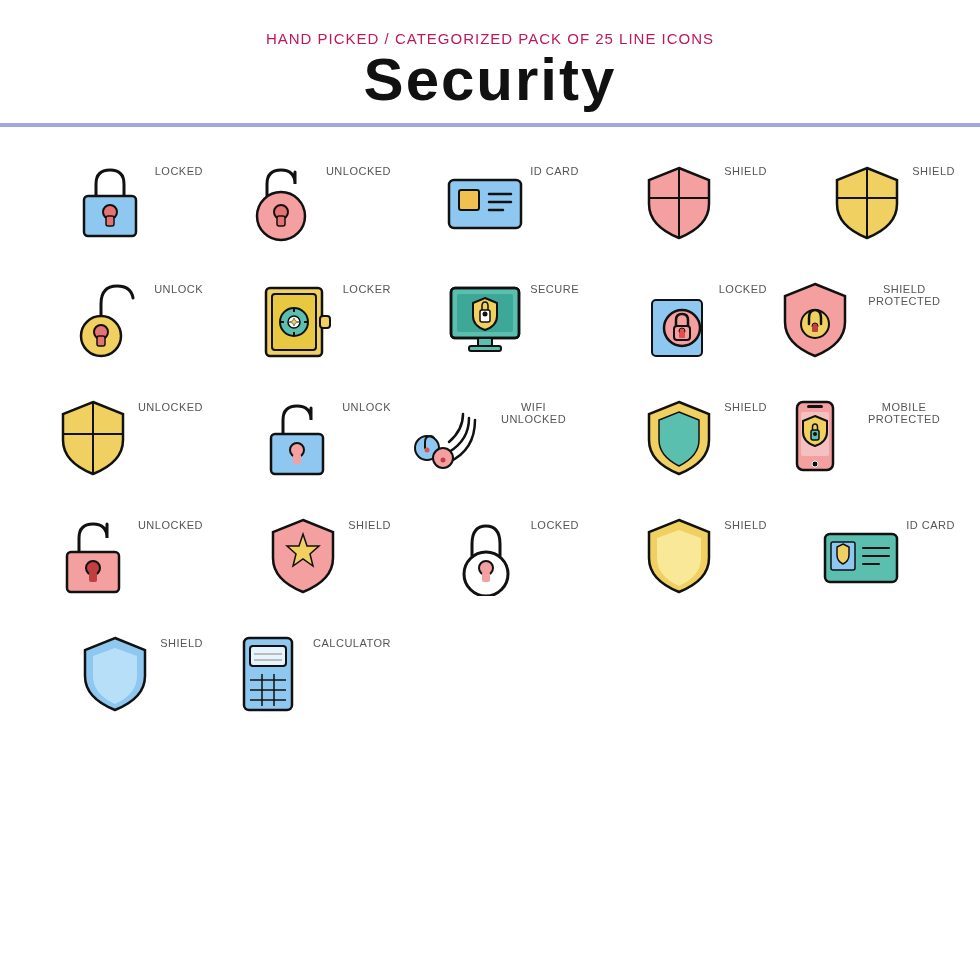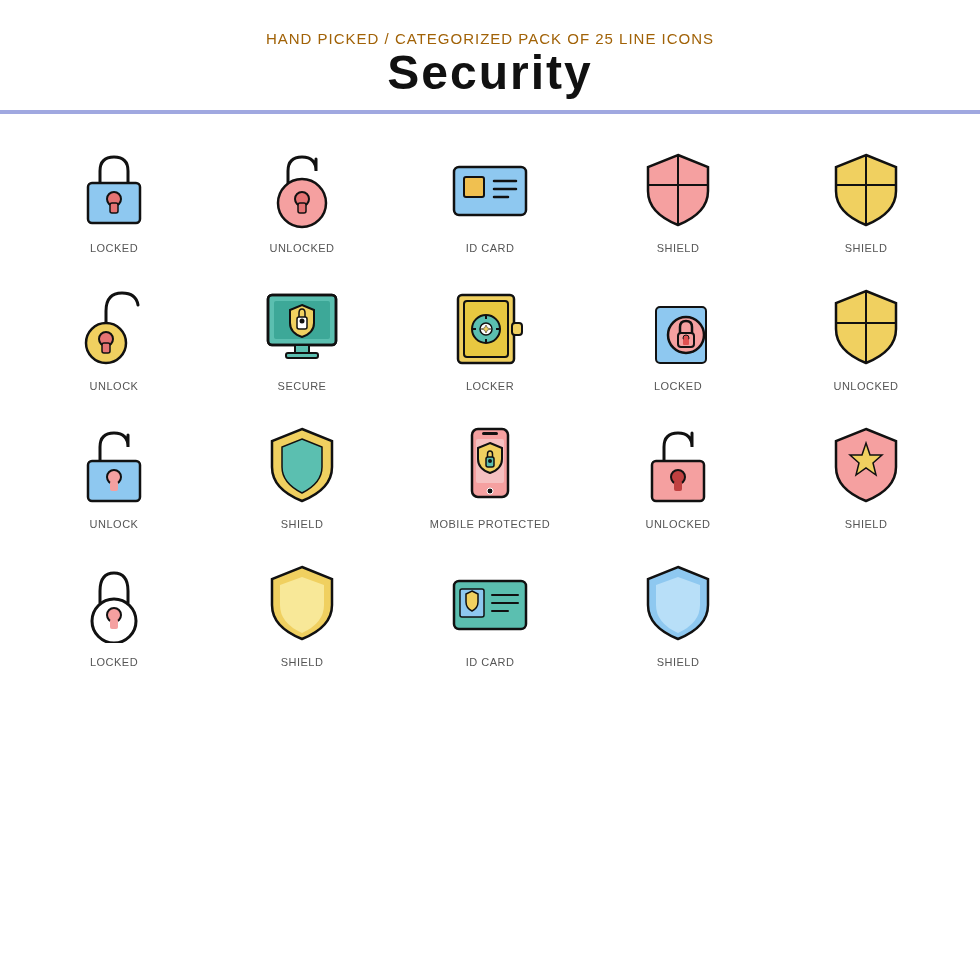--- a/index.html
+++ b/index.html
@@ -12,48 +12,47 @@
       flex-direction: column;
       align-items: center;
     }
     .header {
       text-align: center;
       padding: 30px 0 10px;
       width: 100%;
     }
     .header .subtitle {
       font-size: 15px;
-      color: #a16207;
+      color: #be185d;
       font-weight: 400;
       letter-spacing: 1px;
     }
     .header .title {
-      font-size: 48px;
+      font-size: 60px;
       font-weight: 900;
       color: #111;
       letter-spacing: 2px;
       line-height: 1.1;
     }
     .header-line {
       width: 100%;
       height: 4px;
       background: #a0a8e0;
       margin-bottom: 10px;
     }
     .icons-grid {
       display: grid;
       grid-template-columns: repeat(5, 1fr);
       gap: 10px 0;
       width: 940px;
       padding: 10px 0;
     }
     .icon-cell {
       display: flex;
-      flex-direction: column;
-      align-items: center;
+      flex-direction: row;
       justify-content: flex-end;
       padding: 10px 5px 8px;
     }
     .icon-svg {
       width: 90px;
       height: 90px;
       display: flex;
       align-items: center;
       justify-content: center;
     }
@@ -158,79 +157,92 @@
         <rect x="24" y="56" width="8" height="10" rx="2" fill="#e57373" stroke="#111" stroke-width="1.5"></rect>
       </svg>
     </div>
     <div class="icon-label">UNLOCK</div>
   </div>
 
   <div class="icon-cell">
     <div class="icon-svg">
       <svg width="80" height="80" viewBox="0 0 80 80">
 
-        <rect x="6" y="8" width="68" height="50" rx="4" fill="#5bbfb0" stroke="#111" stroke-width="2.5"></rect>
-        <rect x="6" y="8" width="68" height="50" rx="4" fill="none" stroke="#111" stroke-width="2.5"></rect>
-
-        <rect x="12" y="14" width="56" height="38" rx="2" fill="#3da898"></rect>
-
-        <rect x="33" y="58" width="14" height="8" fill="#5bbfb0" stroke="#111" stroke-width="2"></rect>
-        <rect x="24" y="66" width="32" height="5" rx="2" fill="#5bbfb0" stroke="#111" stroke-width="2"></rect>
-
-        <path d="M40 18 L52 23 L52 36 Q52 46 40 50 Q28 46 28 36 L28 23 Z" fill="#f0d060" stroke="#111" stroke-width="2"></path>
-
-        <rect x="35" y="30" width="10" height="12" rx="2" fill="#fff" stroke="#111" stroke-width="1.5"></rect>
-        <path d="M37 30 L37 26 Q37 22 40 22 Q43 22 43 26 L43 30" fill="none" stroke="#111" stroke-width="1.5"></path>
-        <circle cx="40" cy="34" r="2.5" fill="#111"></circle>
-      </svg>
-    </div>
-    <div class="icon-label">SECURE</div>
-  </div>
-
-  <div class="icon-cell">
-    <div class="icon-svg">
-      <svg width="80" height="80" viewBox="0 0 80 80">
-
         <rect x="8" y="8" width="56" height="68" rx="4" fill="#f0d060" stroke="#111" stroke-width="2.5"></rect>
 
         <rect x="14" y="14" width="44" height="56" rx="3" fill="#e8c840" stroke="#111" stroke-width="2"></rect>
 
         <circle cx="36" cy="42" r="14" fill="#5bbfb0" stroke="#111" stroke-width="2"></circle>
         <circle cx="36" cy="42" r="6" fill="#fff" stroke="#111" stroke-width="1.5"></circle>
 
         <line x1="36" y1="28" x2="36" y2="32" stroke="#111" stroke-width="2"></line>
         <line x1="36" y1="52" x2="36" y2="56" stroke="#111" stroke-width="2"></line>
         <line x1="22" y1="42" x2="26" y2="42" stroke="#111" stroke-width="2"></line>
         <line x1="46" y1="42" x2="50" y2="42" stroke="#111" stroke-width="2"></line>
 
         <rect x="62" y="36" width="10" height="12" rx="3" fill="#f0d060" stroke="#111" stroke-width="2"></rect>
 
         <path d="M36 38 L37.5 41 L41 42 L37.5 43 L36 46 L34.5 43 L31 42 L34.5 41 Z" fill="#f0d060" stroke="#111" stroke-width="0.5"></path>
       </svg>
     </div>
     <div class="icon-label">LOCKER</div>
+  </div>
+
+  <div class="icon-cell">
+    <div class="icon-svg">
+      <svg width="80" height="80" viewBox="0 0 80 80">
+
+        <rect x="6" y="8" width="68" height="50" rx="4" fill="#5bbfb0" stroke="#111" stroke-width="2.5"></rect>
+        <rect x="6" y="8" width="68" height="50" rx="4" fill="none" stroke="#111" stroke-width="2.5"></rect>
+
+        <rect x="12" y="14" width="56" height="38" rx="2" fill="#3da898"></rect>
+
+        <rect x="33" y="58" width="14" height="8" fill="#5bbfb0" stroke="#111" stroke-width="2"></rect>
+        <rect x="24" y="66" width="32" height="5" rx="2" fill="#5bbfb0" stroke="#111" stroke-width="2"></rect>
+
+        <path d="M40 18 L52 23 L52 36 Q52 46 40 50 Q28 46 28 36 L28 23 Z" fill="#f0d060" stroke="#111" stroke-width="2"></path>
+
+        <rect x="35" y="30" width="10" height="12" rx="2" fill="#fff" stroke="#111" stroke-width="1.5"></rect>
+        <path d="M37 30 L37 26 Q37 22 40 22 Q43 22 43 26 L43 30" fill="none" stroke="#111" stroke-width="1.5"></path>
+        <circle cx="40" cy="34" r="2.5" fill="#111"></circle>
+      </svg>
+    </div>
+    <div class="icon-label">SECURE</div>
   </div>
 
   <div class="icon-cell">
     <div class="icon-svg">
       <svg width="72" height="80" viewBox="0 0 72 80">
 
         <rect x="14" y="20" width="50" height="56" rx="4" fill="#8ec8f0" stroke="#111" stroke-width="2"></rect>
 
         <circle cx="44" cy="48" r="18" fill="#f5a0a0" stroke="#111" stroke-width="2.5"></circle>
         <path d="M38 48 L38 40 Q38 34 44 34 Q50 34 50 40 L50 48" fill="none" stroke="#111" stroke-width="2.5" stroke-linecap="round"></path>
         <rect x="36" y="46" width="16" height="14" rx="3" fill="#f5a0a0" stroke="#111" stroke-width="2"></rect>
         <circle cx="44" cy="51" r="3" fill="#e05050" stroke="#111" stroke-width="1"></circle>
         <rect x="41" y="52" width="6" height="6" rx="1" fill="#e05050"></rect>
       </svg>
     </div>
     <div class="icon-label">LOCKED</div>
   </div>
 
 
+  <div class="icon-cell">
+    <div class="icon-svg">
+      <svg width="72" height="80" viewBox="0 0 72 80">
+        <path d="M36 4 L66 16 L66 42 Q66 64 36 76 Q6 64 6 42 L6 16 Z" fill="#f5a0a0" stroke="#111" stroke-width="2.5"></path>
+
+        <circle cx="36" cy="44" r="14" fill="#f0d060" stroke="#111" stroke-width="2"></circle>
+        <path d="M30 44 L30 38 Q30 30 36 30 Q42 30 42 38 L42 44" fill="none" stroke="#111" stroke-width="2.5" stroke-linecap="round"></path>
+        <circle cx="36" cy="46" r="3" fill="#c04040" stroke="#111" stroke-width="1"></circle>
+        <rect x="33" y="46" width="6" height="6" rx="1" fill="#c04040"></rect>
+      </svg>
+    </div>
+    <div class="icon-label">SHIELD PROTECTED</div>
+  </div>
 
 
   <div class="icon-cell">
     <div class="icon-svg">
       <svg width="72" height="80" viewBox="0 0 72 80">
         <path d="M36 4 L66 16 L66 42 Q66 64 36 76 Q6 64 6 42 L6 16 Z" fill="#f0d060" stroke="#111" stroke-width="2.5"></path>
 
         <line x1="36" y1="4" x2="36" y2="76" stroke="#111" stroke-width="2"></line>
         <line x1="6" y1="36" x2="66" y2="36" stroke="#111" stroke-width="2"></line>
       </svg>
@@ -245,20 +257,38 @@
         <path d="M22 36 L22 22 Q22 8 36 8 Q50 8 50 22 L50 10" fill="none" stroke="#111" stroke-width="3" stroke-linecap="round"></path>
 
         <rect x="10" y="36" width="52" height="40" rx="4" fill="#8ec8f0" stroke="#111" stroke-width="2.5"></rect>
         <circle cx="36" cy="52" r="7" fill="#f5a0a0" stroke="#111" stroke-width="2"></circle>
         <rect x="32" y="56" width="8" height="10" rx="2" fill="#f5a0a0"></rect>
       </svg>
     </div>
     <div class="icon-label">UNLOCK</div>
   </div>
 
+  <div class="icon-cell">
+    <div class="icon-svg">
+      <svg width="80" height="80" viewBox="0 0 80 80">
+
+        <path d="M44 44 Q58 32 58 16" fill="none" stroke="#111" stroke-width="2.5" stroke-linecap="round"></path>
+        <path d="M44 54 Q64 42 64 20" fill="none" stroke="#111" stroke-width="2.5" stroke-linecap="round"></path>
+        <path d="M44 64 Q70 52 70 22" fill="none" stroke="#111" stroke-width="2.5" stroke-linecap="round"></path>
+
+        <circle cx="22" cy="50" r="12" fill="#8ec8f0" stroke="#111" stroke-width="2"></circle>
+        <circle cx="38" cy="60" r="10" fill="#f5a0a0" stroke="#111" stroke-width="2"></circle>
+
+        <path d="M20 50 L20 44 Q20 38 26 38 Q28 38 29 40" fill="none" stroke="#111" stroke-width="2" stroke-linecap="round"></path>
+        <circle cx="22" cy="52" r="2.5" fill="#e05050"></circle>
+        <circle cx="38" cy="62" r="2.5" fill="#c04040"></circle>
+      </svg>
+    </div>
+    <div class="icon-label">WIFI UNLOCKED</div>
+  </div>
 
   <div class="icon-cell">
     <div class="icon-svg">
       <svg width="72" height="80" viewBox="0 0 72 80">
         <path d="M36 4 L66 16 L66 42 Q66 64 36 76 Q6 64 6 42 L6 16 Z" fill="#f0d060" stroke="#111" stroke-width="2.5"></path>
 
         <path d="M36 14 L56 22 L56 42 Q56 58 36 68 Q16 58 16 42 L16 22 Z" fill="#5bbfb0" stroke="#111" stroke-width="1.5"></path>
       </svg>
     </div>
     <div class="icon-label">SHIELD</div>
@@ -358,14 +388,34 @@
     <div class="icon-svg">
       <svg width="72" height="80" viewBox="0 0 72 80">
         <path d="M36 4 L66 16 L66 42 Q66 64 36 76 Q6 64 6 42 L6 16 Z" fill="#8ec8f0" stroke="#111" stroke-width="2.5"></path>
 
         <path d="M36 14 L58 22 L58 42 Q58 60 36 70 Q14 60 14 42 L14 22 Z" fill="#b8dff8" stroke="none"></path>
       </svg>
     </div>
     <div class="icon-label">SHIELD</div>
   </div>
 
+  <div class="icon-cell">
+    <div class="icon-svg">
+      <svg width="72" height="80" viewBox="0 0 72 80">
+
+        <rect x="12" y="4" width="48" height="72" rx="5" fill="#8ec8f0" stroke="#111" stroke-width="2.5"></rect>
+
+        <rect x="18" y="12" width="36" height="20" rx="3" fill="#e8f4fc" stroke="#111" stroke-width="2"></rect>
+
+        <line x1="22" y1="20" x2="50" y2="20" stroke="#aaa" stroke-width="1.5"></line>
+        <line x1="22" y1="26" x2="50" y2="26" stroke="#aaa" stroke-width="1.5"></line>
+
+        <line x1="18" y1="46" x2="54" y2="46" stroke="#111" stroke-width="1.5"></line>
+        <line x1="18" y1="56" x2="54" y2="56" stroke="#111" stroke-width="1.5"></line>
+        <line x1="18" y1="66" x2="54" y2="66" stroke="#111" stroke-width="1.5"></line>
+        <line x1="30" y1="40" x2="30" y2="72" stroke="#111" stroke-width="1.5"></line>
+        <line x1="42" y1="40" x2="42" y2="72" stroke="#111" stroke-width="1.5"></line>
+      </svg>
+    </div>
+    <div class="icon-label">CALCULATOR</div>
+  </div>
 
 </div>
 
 </body></html>

